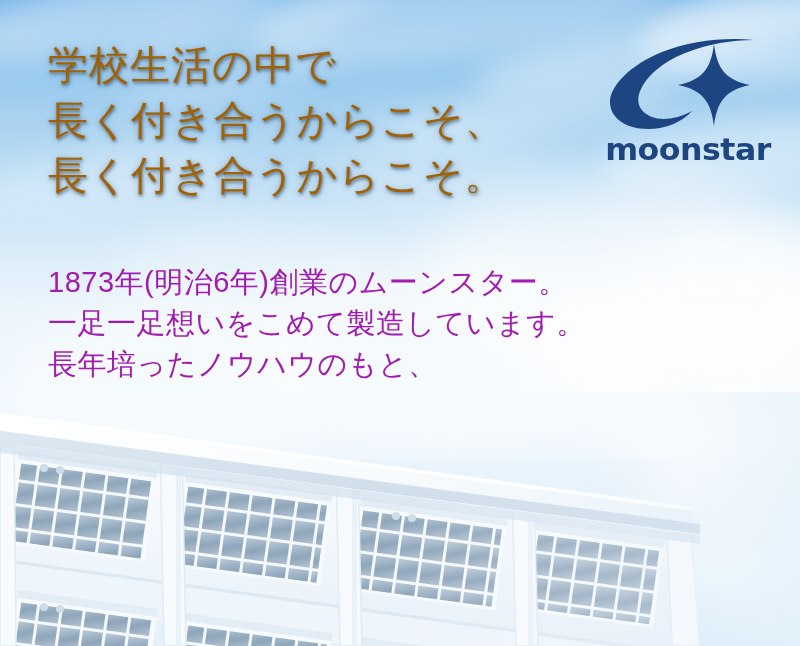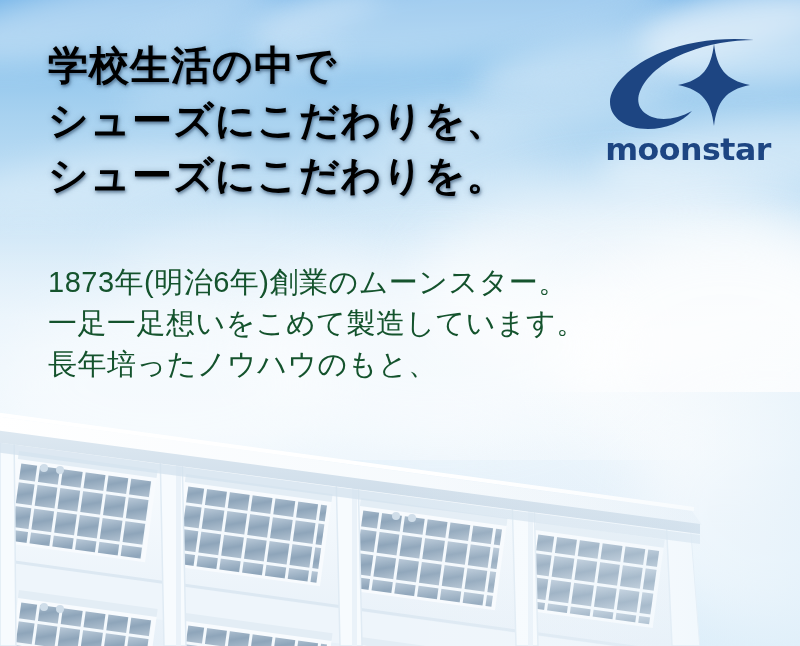--- a/index.html
+++ b/index.html
@@ -84,40 +84,40 @@
 
   
   .headline {
     position: absolute;
     left: 48px;
     top: 38px;
     z-index: 6;
     font-family: "Liberation Serif", "DejaVu Serif", serif;
     font-size: 40px;
     line-height: 55px;
-    font-weight: 700;
-    color: #000000;
+    font-weight: 400;
+    color: #a16207;
     letter-spacing: 1px;
     white-space: nowrap;
     text-shadow:
       1px 2px 3px rgba(40,70,100,.55),
       0 1px 6px rgba(40,70,100,.35);
   }
   .headline div { height: 55px; }
 
   .lede {
     position: absolute;
     left: 48px;
     top: 262px;
     z-index: 6;
     font-family: "Liberation Sans", "DejaVu Sans", sans-serif;
     font-size: 29px;
     line-height: 41px;
     font-weight: 400;
-    color: #14532d;
+    color: #a21caf;
     letter-spacing: .5px;
     white-space: nowrap;
   }
   .lede div { height: 41px; }
 
   
   .logo {
     position: absolute;
     left: 592px;
     top: 36px;
@@ -295,22 +295,22 @@
       <path d="M-5,22 L694,117" stroke="#ffffff" stroke-width="4" fill="none"></path>
 
       <path d="M-5,50 L700,143 L700,152 L-5,60 Z" fill="#d3e1ed" opacity=".75"></path>
 
       <rect x="380" y="0" width="420" height="254" fill="url(#fadeRight)"></rect>
     </svg>
   </div>
 
   <div class="headline">
     <div>学校生活の中で</div>
-    <div>シューズにこだわりを、</div>
-    <div>シューズにこだわりを。</div>
+    <div>長く付き合うからこそ、</div>
+    <div>長く付き合うからこそ。</div>
   </div>
 
   <div class="lede">
     <div>1873年(明治6年)創業のムーンスター。</div>
     <div>一足一足想いをこめて製造しています。</div>
     <div>長年培ったノウハウのもと、</div>
   </div>
 
   <div class="logo">
     <svg class="logo-mark" viewBox="0 0 168 96" xmlns="http://www.w3.org/2000/svg">

